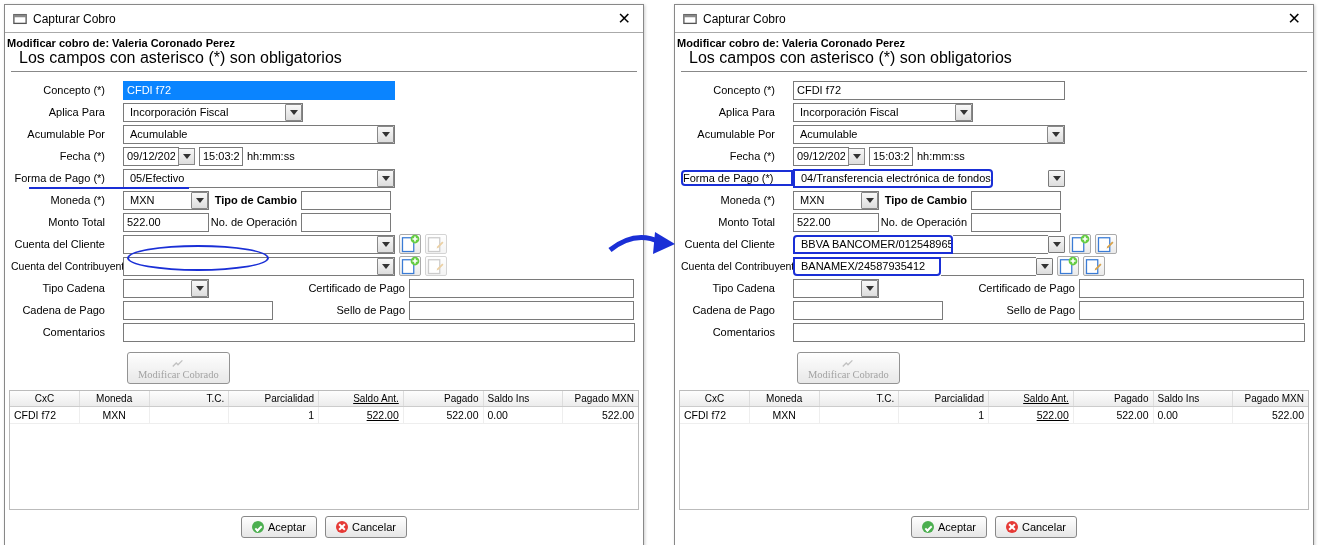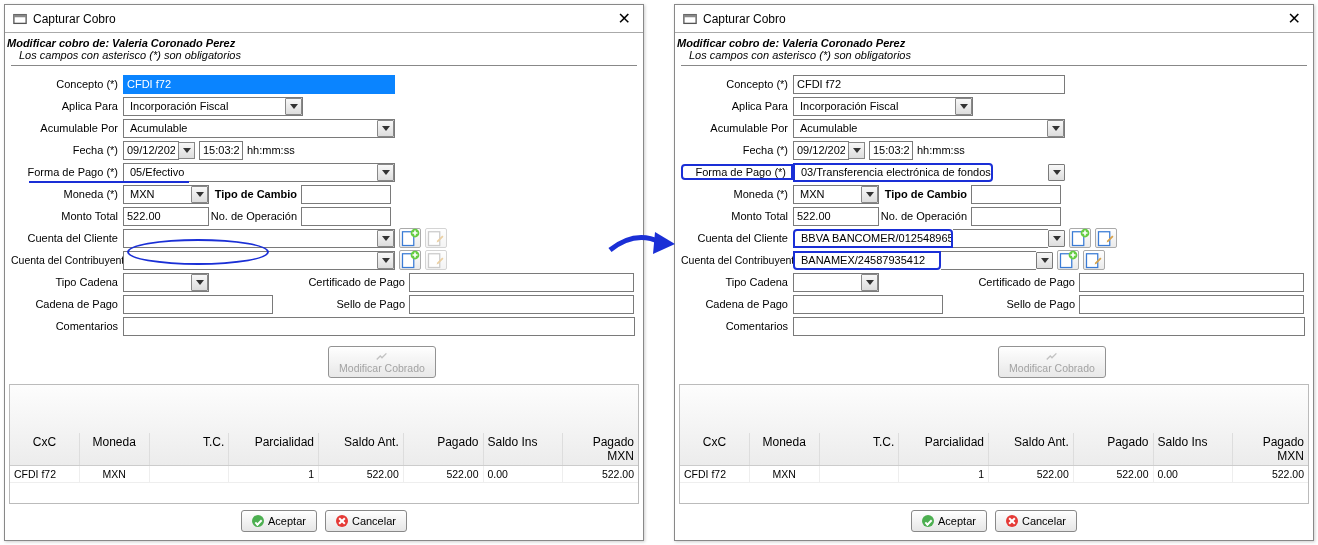--- a/index.html
+++ b/index.html
@@ -2,60 +2,60 @@
 <html><head>
 <meta charset="utf-8">
 <style>
 * { box-sizing: border-box; margin: 0; padding: 0; }
 body { font-family: "Segoe UI", Tahoma, sans-serif; font-size: 11px; background: #fff; display: flex; gap: 30px; padding: 4px; align-items: flex-start; position: relative; }
 .dialog { width: 640px; border: 1px solid #888; background: #fff; box-shadow: 1px 1px 3px rgba(0,0,0,0.2); }
 .titlebar { display: flex; align-items: center; padding: 4px 8px; border-bottom: 1px solid #aaa; background: #fff; }
 .titlebar .app-icon { width: 14px; height: 14px; margin-right: 6px; }
 .titlebar .title { flex: 1; font-size: 12px; color: #000; }
 .titlebar .close { font-size: 16px; color: #000; cursor: pointer; padding: 0 4px; }
-.subheader { padding: 4px 8px 2px 2px; color: #000; font-style: italic; }
+.subheader { padding: 4px 8px 2px 2px; color: #000; }
 .subheader .bold { font-weight: bold; font-size: 11px; }
-.subheader .note { font-size: 11px; margin-left: 12px; color: #000; }
+.subheader .note { font-size: 16px; margin-left: 12px; color: #000; }
 .divider { border: none; border-top: 1px solid #888; margin: 2px 6px 8px 6px; }
 .form { padding: 0 6px; }
 .row { display: flex; align-items: center; margin-bottom: 2px; height: 20px; }
-.lbl { width: 112px; text-align: right; padding-right: 5px; color: #000; font-size: 11px; white-space: nowrap; }
+.lbl { width: 112px; text-align: right; padding-right: 18px; color: #000; font-size: 11px; white-space: nowrap; }
 .lbl-mid { text-align: right; padding-right: 4px; color: #000; font-size: 11px; white-space: nowrap; }
 .lbl-mid.tc { width: 92px; font-weight: bold; }
 .lbl-mid.op { width: 92px; }
 .lbl-mid.cert { width: 200px; }
 .lbl-mid.sello { width: 200px; }
 input.txt, select.sel, .sel-wrap { height: 19px; border: 1px solid #7a7a7a; background: #fff; font-size: 11px; padding: 0 3px; color: #000; }
 input.txt.sel-highlight { background: #0a84ff; color: #fff; border-color:#0a84ff; }
 .sel-wrap { display: flex; align-items: center; position: relative; padding-right: 0; }
 .sel-wrap .val { flex: 1; padding: 0 3px; overflow: hidden; white-space: nowrap; }
 .dd-btn { width: 17px; height: 17px; border: 1px solid #888; border-radius: 1px; background: linear-gradient(#f8f8f8,#ddd); display: flex; align-items: center; justify-content: center; cursor: pointer; flex-shrink: 0; margin: 0; }
 .dd-btn::after { content: ""; width: 0; height: 0; border-left: 4px solid transparent; border-right: 4px solid transparent; border-top: 5px solid #333; }
 .cal-btn { width: 17px; height: 17px; border: 1px solid #888; background: linear-gradient(#f8f8f8,#ddd); display: flex; align-items: center; justify-content: center; cursor: pointer; margin-left: -1px; }
 .cal-btn::after { content: ""; width: 0; height: 0; border-left: 4px solid transparent; border-right: 4px solid transparent; border-top: 5px solid #333; }
 .icon-btn { width: 22px; height: 20px; border: 1px solid #aaa; border-radius: 2px; background: linear-gradient(#fff,#eaeaea); display: flex; align-items: center; justify-content: center; margin-left: 4px; cursor: pointer; }
 .icon-btn.disabled { opacity: 0.5; cursor: default; }
 .btn { height: 22px; border: 1px solid #888; border-radius: 3px; background: linear-gradient(#fff,#e6e6e6); display: inline-flex; align-items: center; padding: 0 10px; cursor: pointer; font-size: 11px; color: #000; gap: 4px; }
 .btn.disabled { color: #999; opacity: 0.9; cursor: default; }
-.modbtn-row { display: flex; justify-content: center; padding: 8px 0 4px 116px; }
+.modbtn-row { display: flex; justify-content: flex-start; padding: 8px 0 4px 116px; font-family: Liberation Serif, serif; }
 .modbtn-row .btn { height: 32px; flex-direction: column; justify-content: center; gap: 0; padding: 2px 10px; }
 .modbtn-row .btn svg { width: 14px; height: 12px; }
 .modbtn-row .btn span { font-size: 10.5px; }
 .table { margin: 2px 4px 0 4px; border: 1px solid #bbb; height: 120px; overflow: hidden; }
 .thead { display: flex; background: linear-gradient(#fdfdfd,#ececec); border-bottom: 1px solid #ccc; }
-.th { padding: 2px 4px; font-size: 12px; color: #000; border-right: 1px solid #ddd; text-align: center; margin-top: 48px; }
+.th { padding: 2px 4px; font-size: 10px; color: #000; border-right: 1px solid #ddd; text-align: center; }
 .th:last-child { border-right: none; }
 .trow { display: flex; border-bottom: 1px solid #eee; }
 .td { padding: 2px 4px; font-size: 10.5px; color: #000; border-right: 1px solid #eee; }
 .td:last-child { border-right: none; }
 .c-cxc { width: 70px; }
 .c-mon { width: 70px; text-align: center; }
 .c-tc { width: 80px; text-align: right; }
 .c-par { width: 90px; text-align: right; }
-.c-sal { width: 85px; text-align: right; }
+.c-sal { width: 85px; text-align: right; text-decoration: underline; }
 .c-pag { width: 80px; text-align: right; }
 .c-ins { width: 80px; text-align: left; }
 .c-pmx { width: 75px; text-align: right; }
 .footer { display: flex; justify-content: center; gap: 8px; padding: 6px 0 8px 0; }
 .ok-icon { width: 12px; height: 12px; border-radius: 50%; background: #4caf50; position: relative; }
 .ok-icon::after { content: ""; position: absolute; left: 3px; top: 5px; width: 5px; height: 2px; border-left: 2px solid #fff; border-bottom: 2px solid #fff; transform: rotate(-45deg); }
 .cancel-icon { width: 12px; height: 12px; border-radius: 50%; background: #e53935; position: relative; }
 .cancel-icon::before, .cancel-icon::after { content: ""; position: absolute; left: 5px; top: 2px; width: 2px; height: 8px; background: #fff; }
 .cancel-icon::before { transform: rotate(45deg); }
 .cancel-icon::after { transform: rotate(-45deg); }
@@ -281,21 +281,21 @@
     <div class="row">
       <div class="lbl">Fecha (*)</div>
       <input class="txt" style="width: 56px;" value="09/12/2022">
       <div class="cal-btn"></div>
       <input class="txt" style="width: 44px; margin-left: 4px;" value="15:03:23">
       <div style="margin-left:4px">hh:mm:ss</div>
     </div>
     <div class="row">
       <div class="lbl hl-blue" style="border-radius:4px 0 0 4px;border-right:none">Forma de Pago (*)</div>
       <div class="sel-wrap hl-blue" style="width:200px;border-radius:0 4px 4px 0;border-left:none">
-          <span class="val">03/Transferencia electrónica de fondos</span>
+          <span class="val">04/Transferencia electrónica de fondos</span>
         </div>
       <div style="width:55px"></div>
       <div class="dd-btn" style="border:1px solid #7a7a7a"></div>
     </div>
     <div class="row">
       <div class="lbl">Moneda (*)</div>
       <div class="sel-wrap" style="width:86px">
           <span class="val">MXN</span>
           <div class="dd-btn"></div>
         </div>

